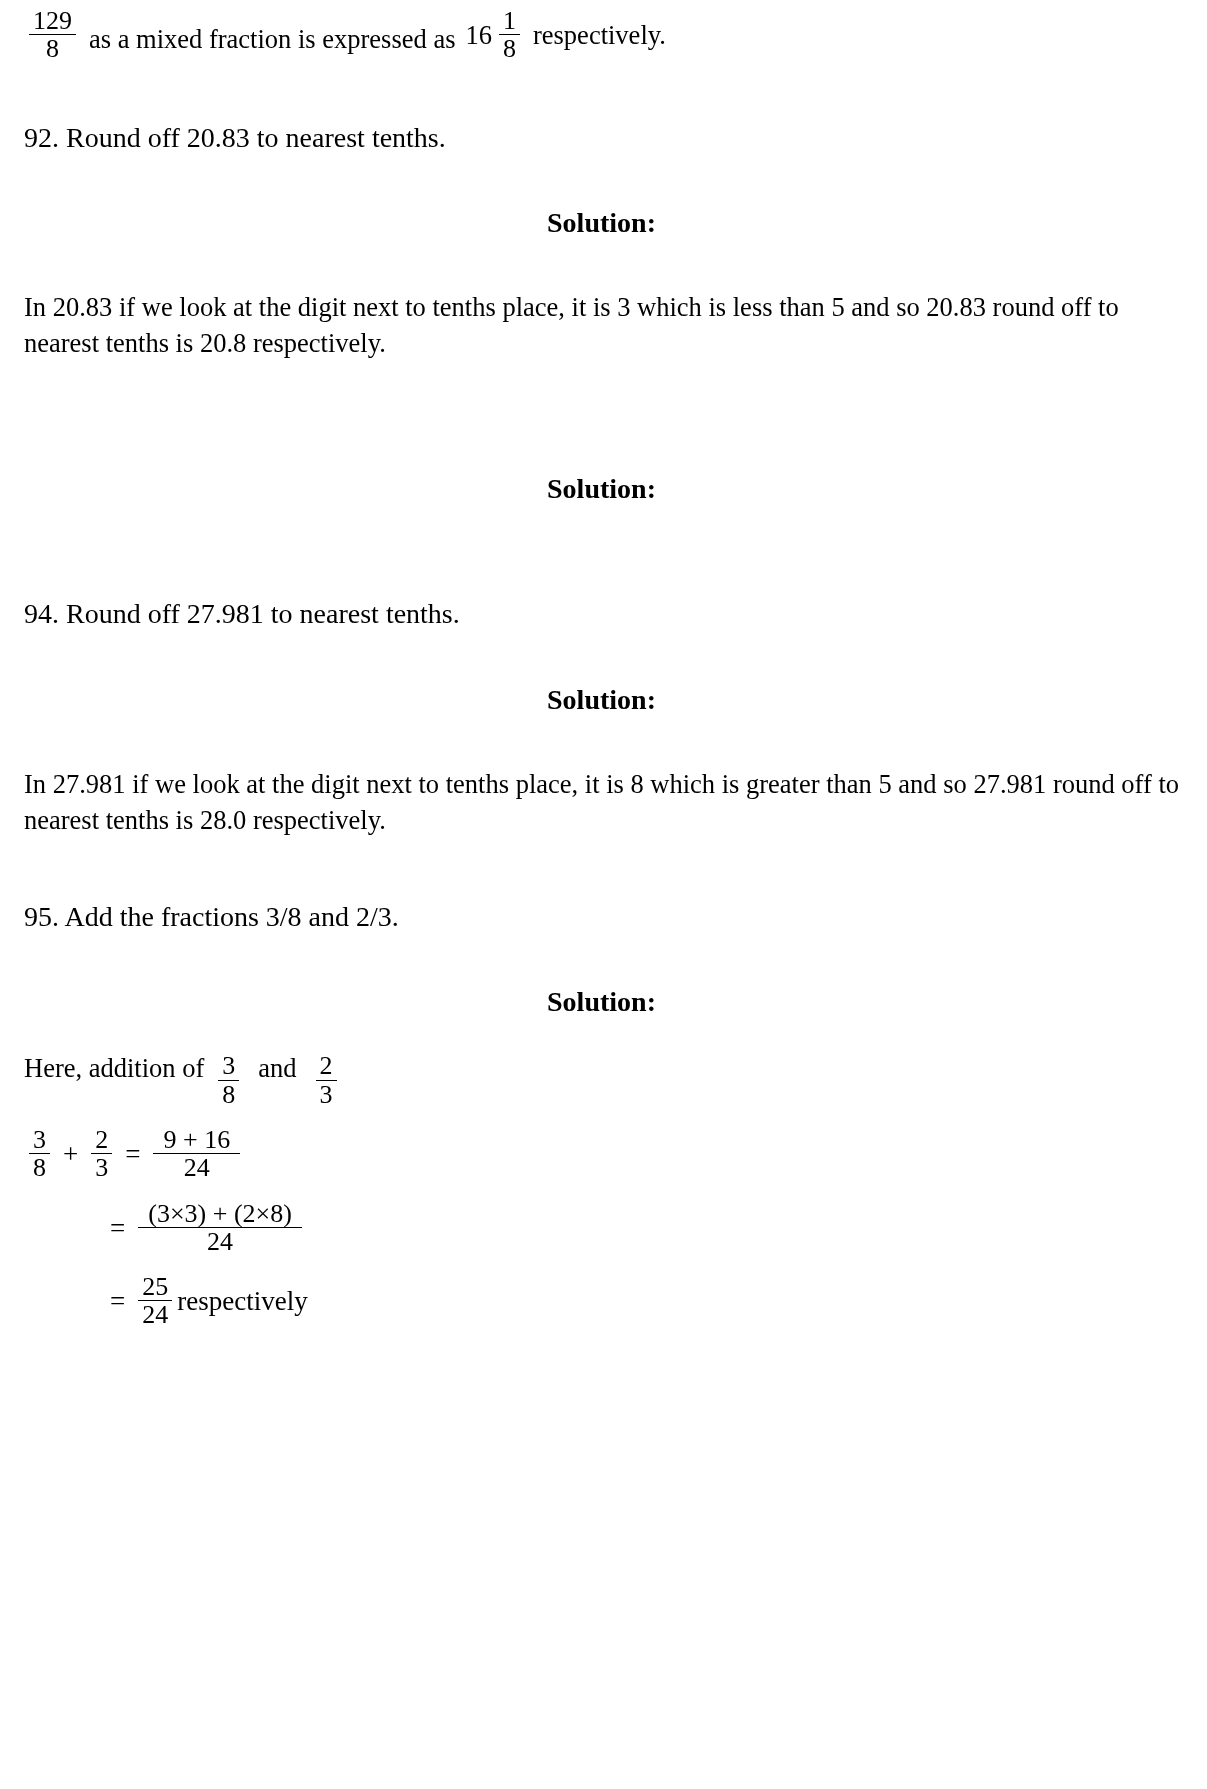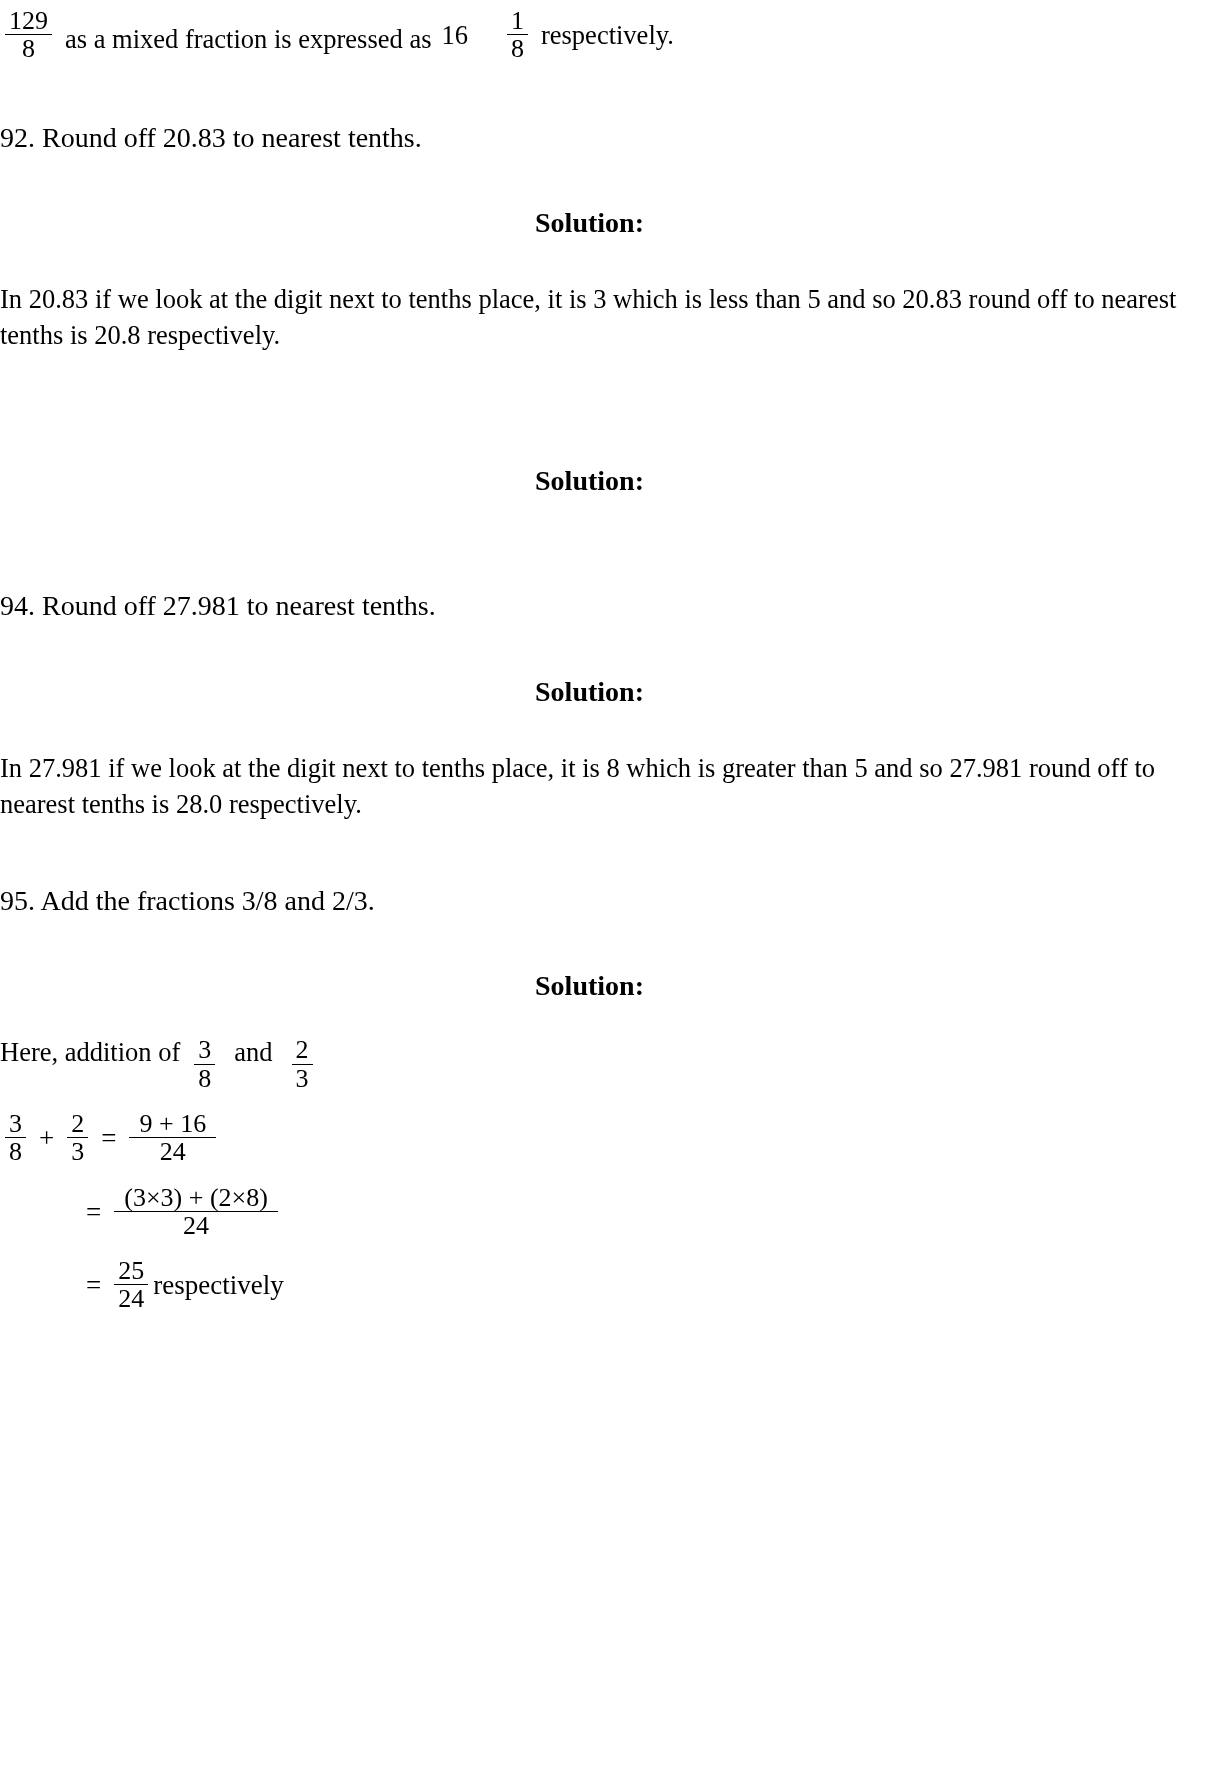--- a/index.html
+++ b/index.html
@@ -10,27 +10,27 @@
   body {
     width: 1207px;
     min-height: 1789px;
     font-family: "Liberation Serif", "DejaVu Serif", serif;
     color: #000000;
   }
   .page {
     width: 1207px;
     min-height: 1789px;
     box-sizing: border-box;
-    padding: 6px 28px 10px 0;
+    padding: 6px 28px 10px 24px;
     position: relative;
   }
   .para {
     font-size: 26.5px;
     line-height: 1.35;
-    margin: 8px 0 4px 0;
+    margin: 16px 0 4px 0;
     text-align: left;
   }
   .heading {
     font-size: 28px;
     font-weight: normal;
     margin: 0;
     line-height: 1.3;
   }
   .solution {
     font-size: 28px;
@@ -70,21 +70,20 @@
     display: flex;
     flex-wrap: wrap;
     font-size: 26.5px;
   }
   .inline-row .txt { white-space: pre; }
 
   .mixed {
     display: inline-flex;
     align-items: center;
     font-size: 26.5px;
-    gap: 32px;
   }
   .mixed .whole { margin-right: 2px; }
 
   .eqrow {
     display: flex;
     align-items: center;
     font-size: 27px;
     margin: 0;
   }
   .eqrow .op { padding: 0 8px; }

